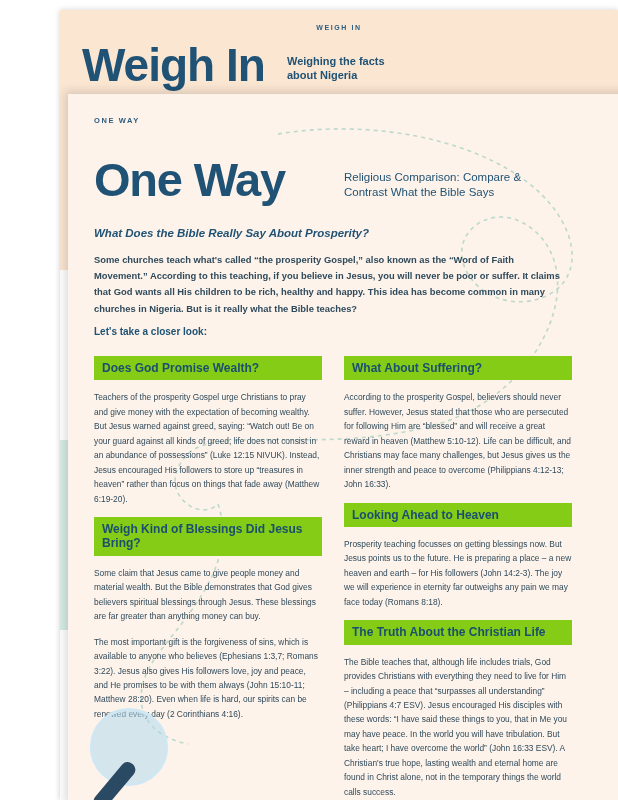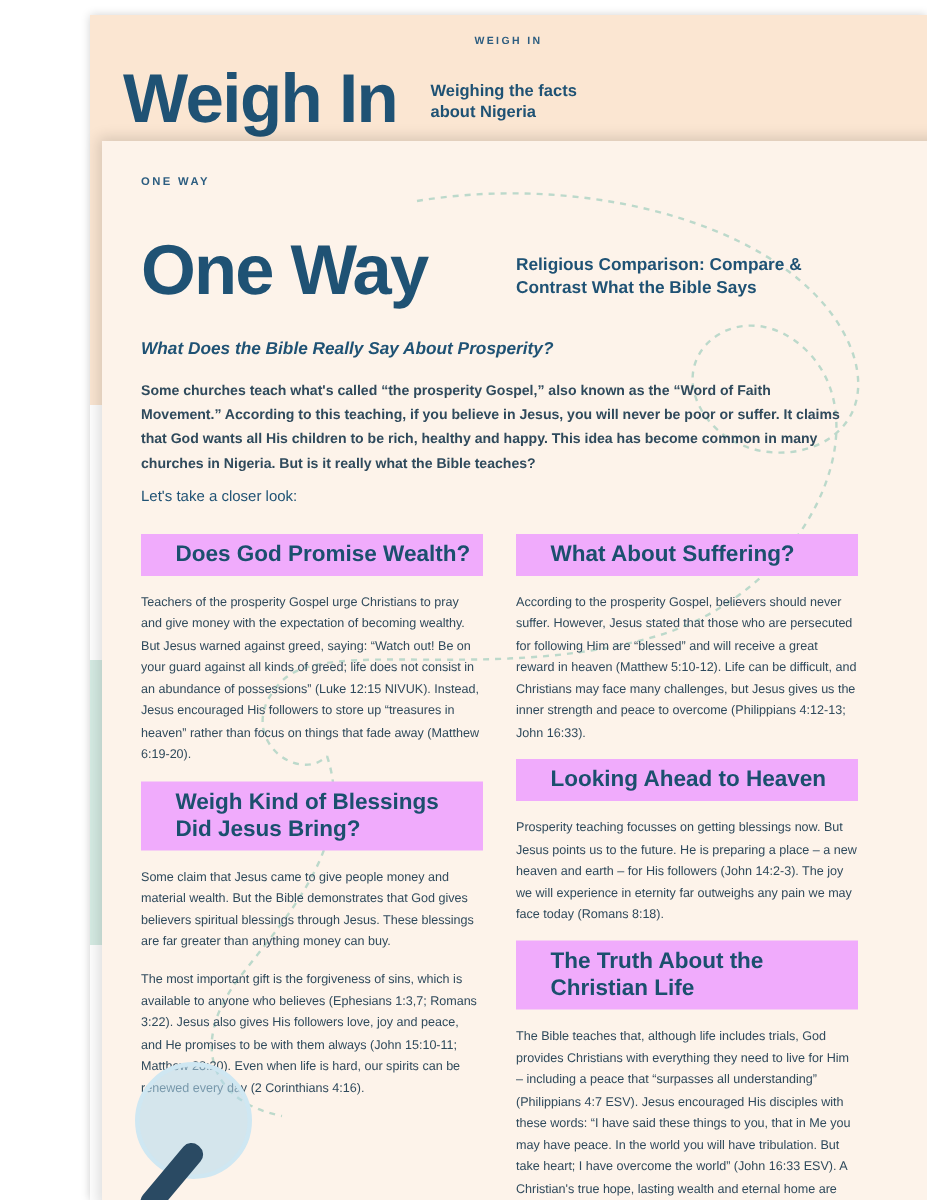--- a/index.html
+++ b/index.html
@@ -142,21 +142,21 @@
     font-weight: bold;
     color: #1f5274;
     letter-spacing: -1.2px;
   }
   .title-kicker {
     position: absolute;
     left: 276px;
     top: 76px;
     width: 210px;
     font-size: 11.5px;
-    font-weight: bold;
+    font-weight: normal;
     color: #1f5274;
     line-height: 1.3;
   }
 
   .lede-head {
     position: absolute;
     left: 26px;
     top: 133px;
     font-size: 11.5px;
     font-weight: bold;
@@ -171,39 +171,39 @@
     font-size: 9.4px;
     line-height: 1.72;
     color: #2f4a5c;
     font-weight: bold;
   }
   .lede-cta {
     position: absolute;
     left: 26px;
     top: 232px;
     font-size: 10px;
-    font-weight: normal;
+    font-weight: bold;
     color: #1f5274;
   }
 
   
   .col {
     position: absolute;
     top: 262px;
     width: 228px;
   }
   .col-left  { left: 26px; }
   .col-right { left: 276px; }
 
   .sec-head {
-    background: #f0abfc;
+    background: #84cc16;
     color: #1b4f6e;
-    font-size: 15px;
-    font-weight: bold;
-    padding: 5px 8px 5px 23px;
+    font-size: 12px;
+    font-weight: bold;
+    padding: 5px 8px 5px 8px;
     margin: 0 0 10px 0;
     line-height: 1.2;
   }
   .sec-head.spaced { }
   .sec-body {
     font-size: 8.4px;
     line-height: 1.72;
     color: #2f4a5c;
     margin: 0 0 11px 0;
   }

